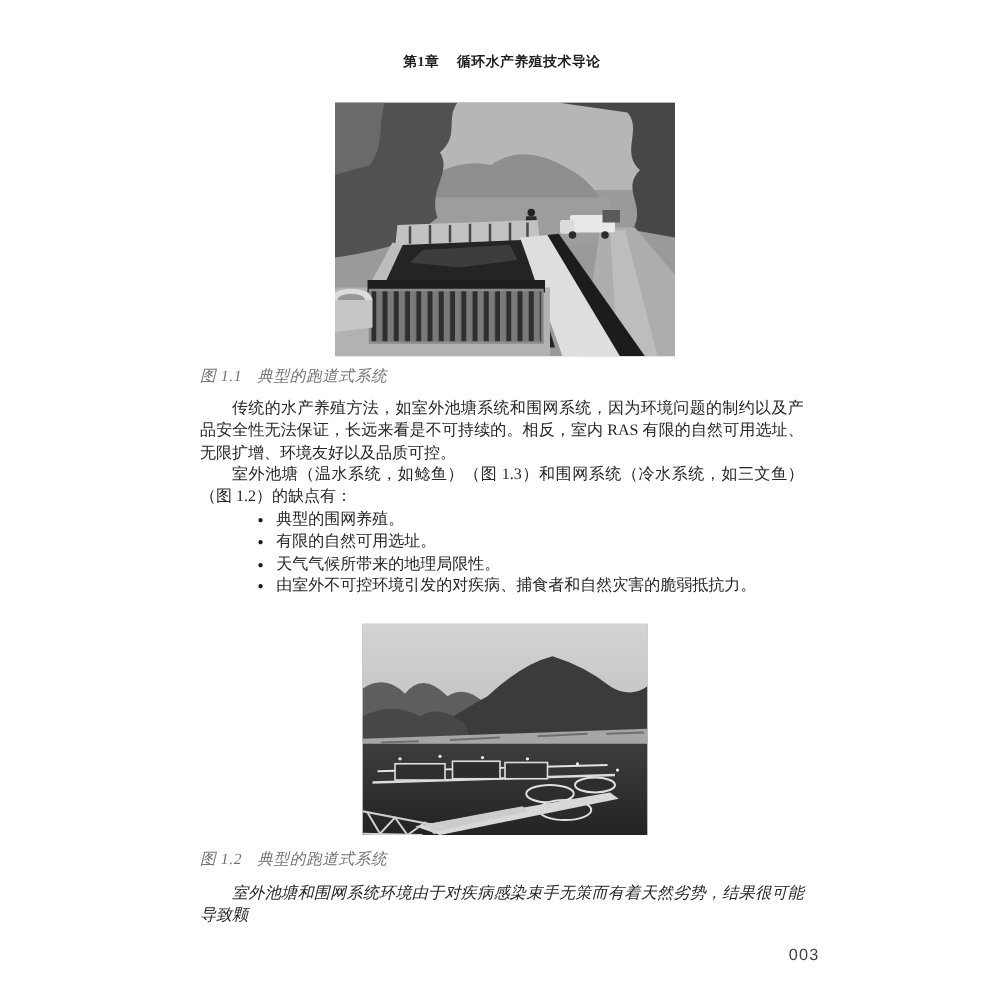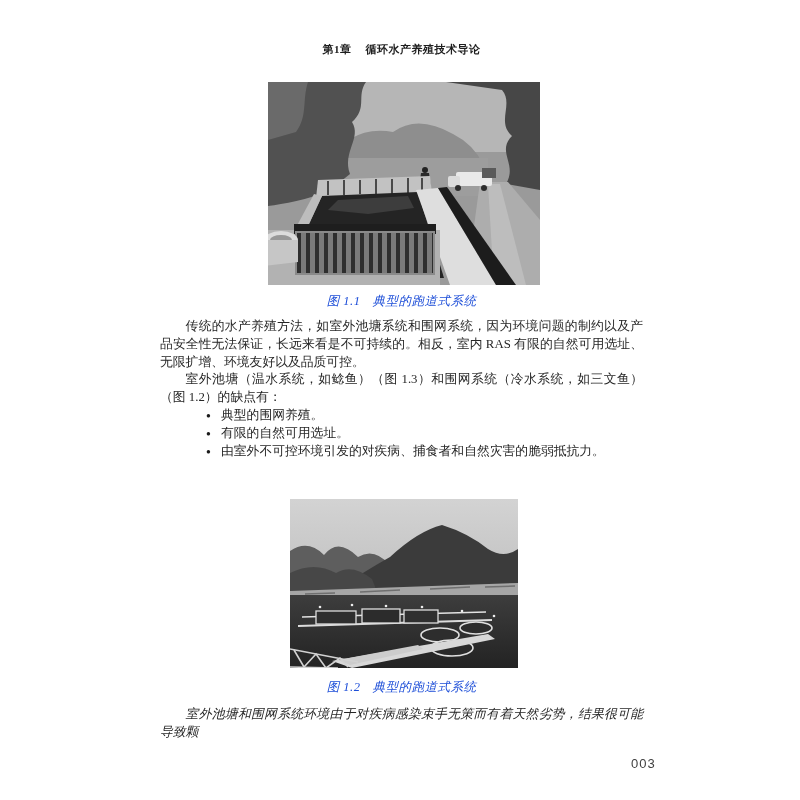--- a/index.html
+++ b/index.html
@@ -10,22 +10,22 @@
   .running-head{position:absolute;top:42px;left:160px;width:483px;text-align:center;
         font-size:11px;font-weight:bold;letter-spacing:0.5px;color:#1e1e1e;}
   .running-head .gap{display:inline-block;width:14px;}
 
   
   .figure{position:absolute;overflow:hidden;background:#9a9a9a;}
   .figure svg{display:block;}
   .fig1{left:268px;top:82px;width:272px;height:203px;}
   .fig2{left:290px;top:499px;width:228px;height:169px;}
 
-  .caption{position:absolute;left:160px;width:483px;text-align:center;
-        font-size:12.5px;font-style:italic;color:#1d4ed8;letter-spacing:0.5px;}
+  .caption{position:absolute;left:160px;width:483px;text-align:left;
+        font-size:12.5px;font-style:italic;color:#737373;letter-spacing:0.5px;}
   .cap1{top:293px;}
   .cap2{top:679px;}
   .caption .cap-text{margin-left:12px;}
 
   
   .bodytext{position:absolute;left:160px;top:318px;width:483px;
         font-size:12.8px;line-height:17.8px;text-align:justify;color:#262626;}
   .bodytext p{margin:0;text-indent:2em;}
   .bullet-list{list-style:none;margin:0;padding:0;}
   .bullet-list li{position:relative;padding-left:61px;}
@@ -115,20 +115,21 @@
   <div class="caption cap1">
     <span class="cap-label">图 1.1</span><span class="cap-text">典型的跑道式系统</span>
   </div>
 
   <div class="bodytext">
     <p>传统的水产养殖方法，如室外池塘系统和围网系统，因为环境问题的制约以及产品安全性无法保证，长远来看是不可持续的。相反，室内 RAS 有限的自然可用选址、无限扩增、环境友好以及品质可控。</p>
     <p>室外池塘（温水系统，如鲶鱼）（图 1.3）和围网系统（冷水系统，如三文鱼）（图 1.2）的缺点有：</p>
     <ul class="bullet-list">
       <li>典型的围网养殖。</li>
       <li>有限的自然可用选址。</li>
+      <li>天气气候所带来的地理局限性。</li>
       <li>由室外不可控环境引发的对疾病、捕食者和自然灾害的脆弱抵抗力。</li>
     </ul>
   </div>
 
   <div class="figure fig2">
     <svg width="228" height="169" viewBox="0 0 228 169">
       <defs>
         <linearGradient id="skyG" x1="0" y1="0" x2="0" y2="1">
           <stop offset="0" stop-color="#d3d3d3"></stop>
             <stop offset="1" stop-color="#bfbfbf"></stop>

